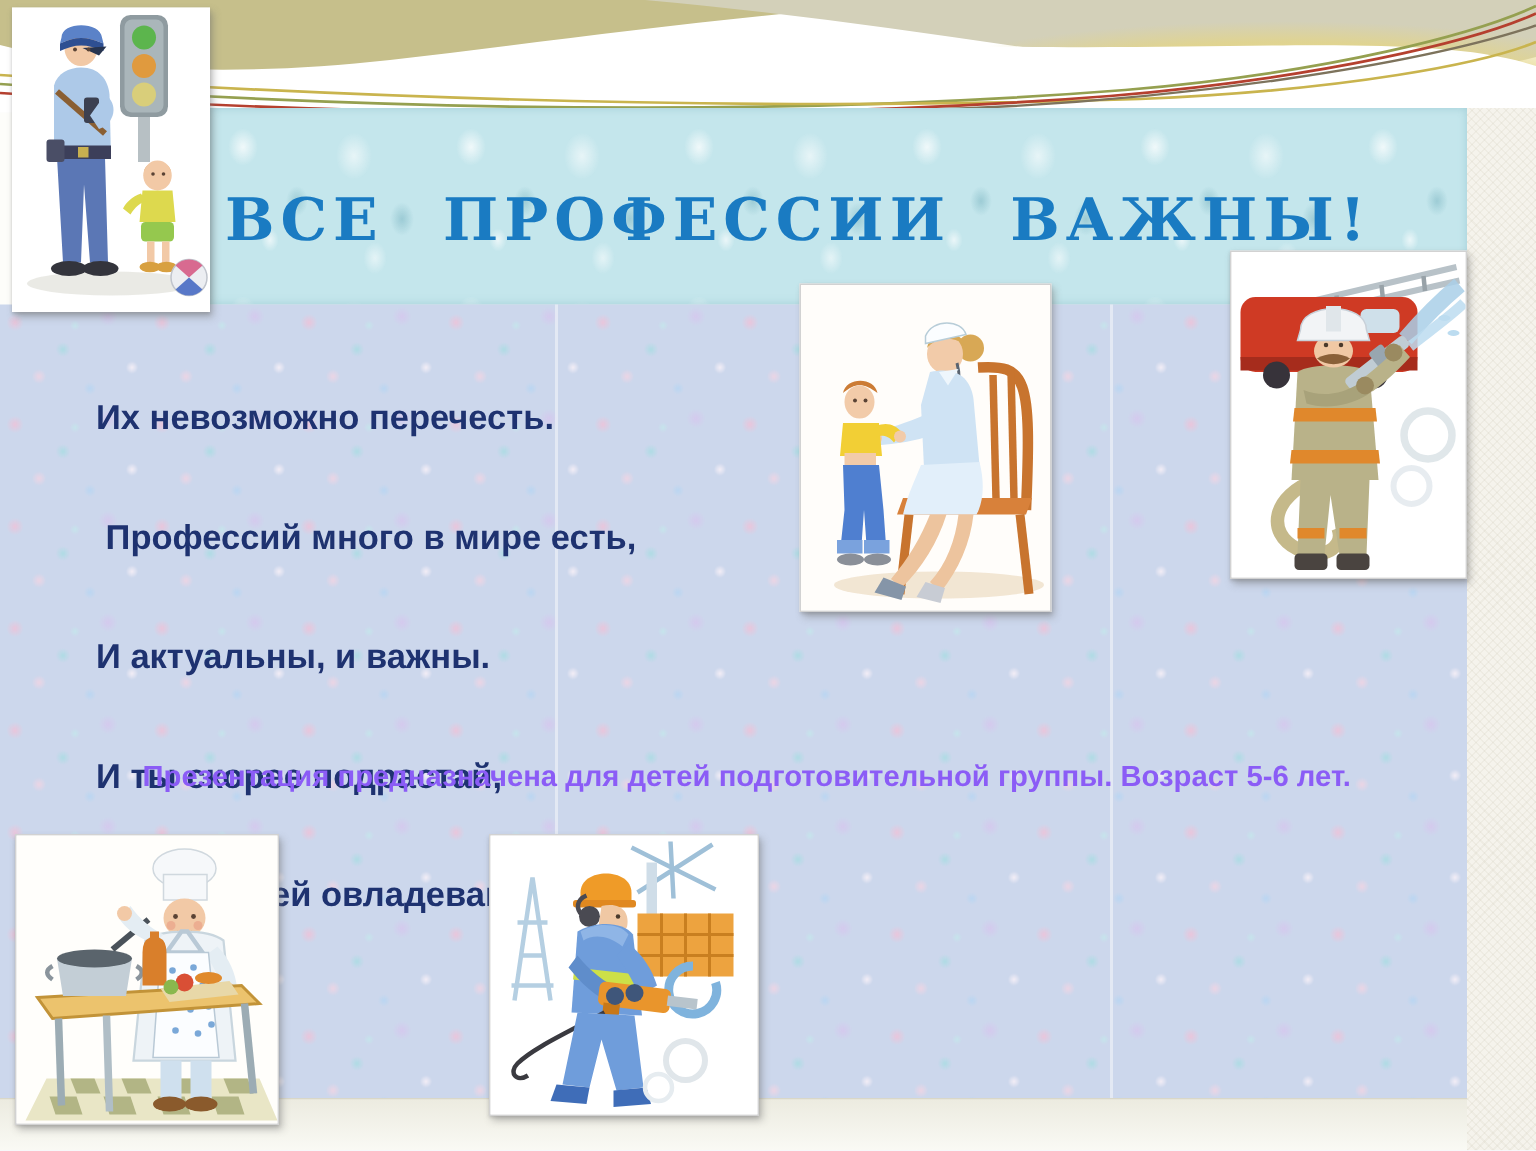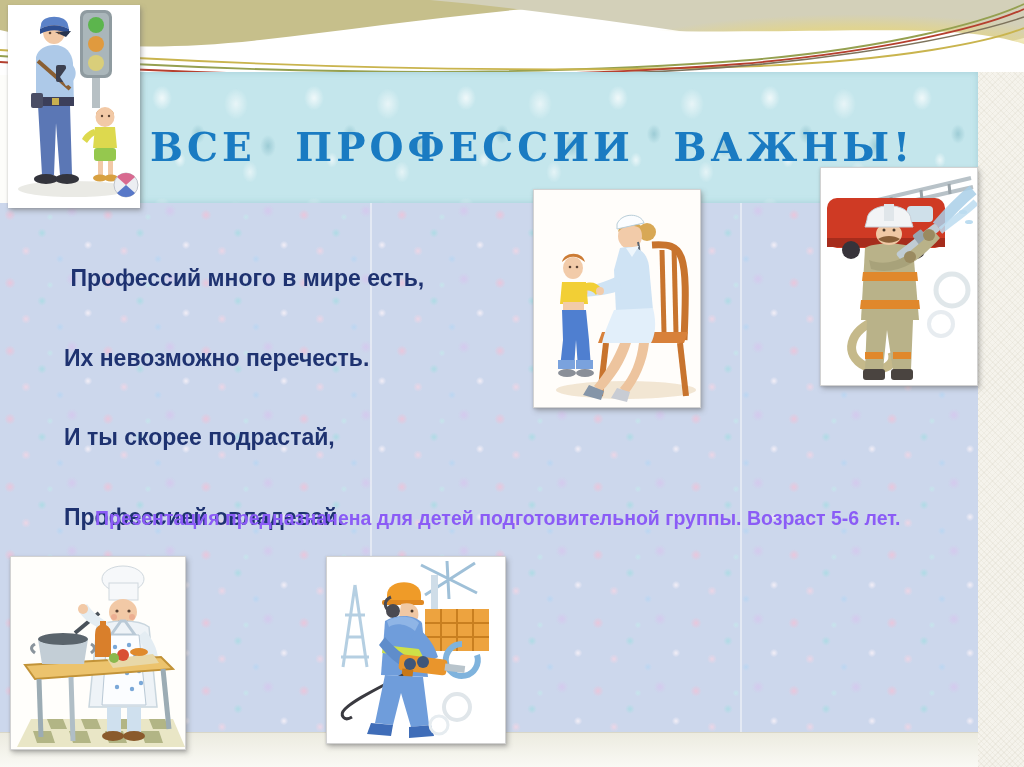--- a/index.html
+++ b/index.html
@@ -101,22 +101,23 @@
   <div class="title-band">
     <h1 class="slide-title">ВСЕ ПРОФЕССИИ ВАЖНЫ!</h1>
   </div>
   <div class="mottled"></div>
   <div class="seam" style="left:370px"></div>
   <div class="seam" style="left:740px"></div>
   <div class="right-strip"></div>
   <div class="footer-strip"></div>
 
   <div class="poem">
+    <div>Их невозможно перечесть.</div>
     <div> Профессий много в мире есть,</div>
-    <div>Их невозможно перечесть.</div>
+    <div>И актуальны, и важны.</div>
     <div>И ты скорее подрастай,</div>
     <div>Профессией овладевай.</div>
     
   </div>
 
   <div class="audience-note">Презентация предназначена для детей подготовительной группы. Возраст 5-6 лет.</div>
   <div class="credits">
     
     
   </div>

